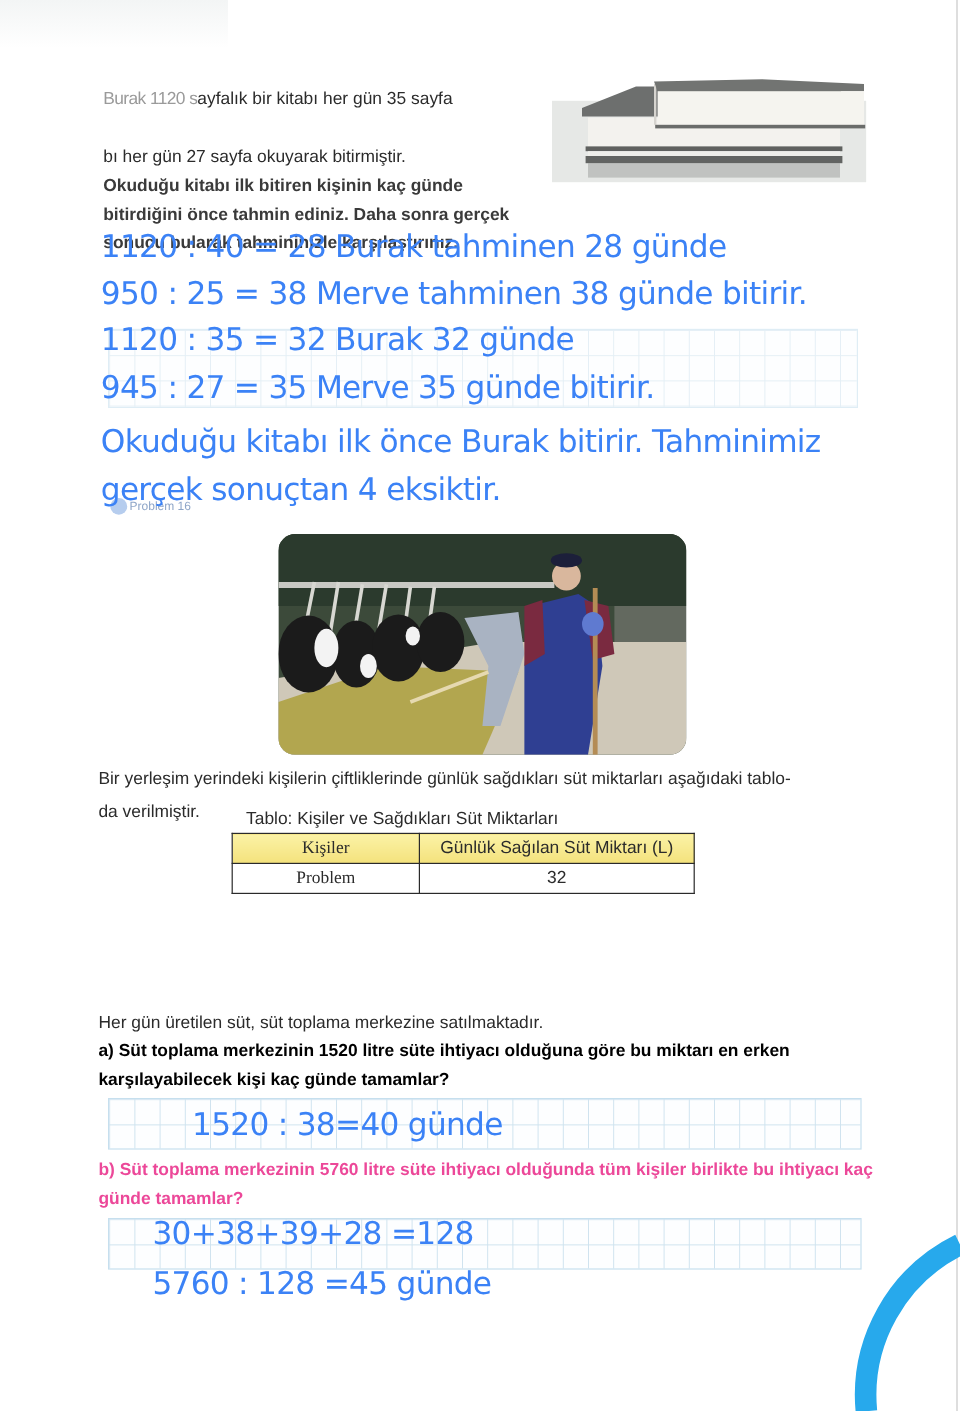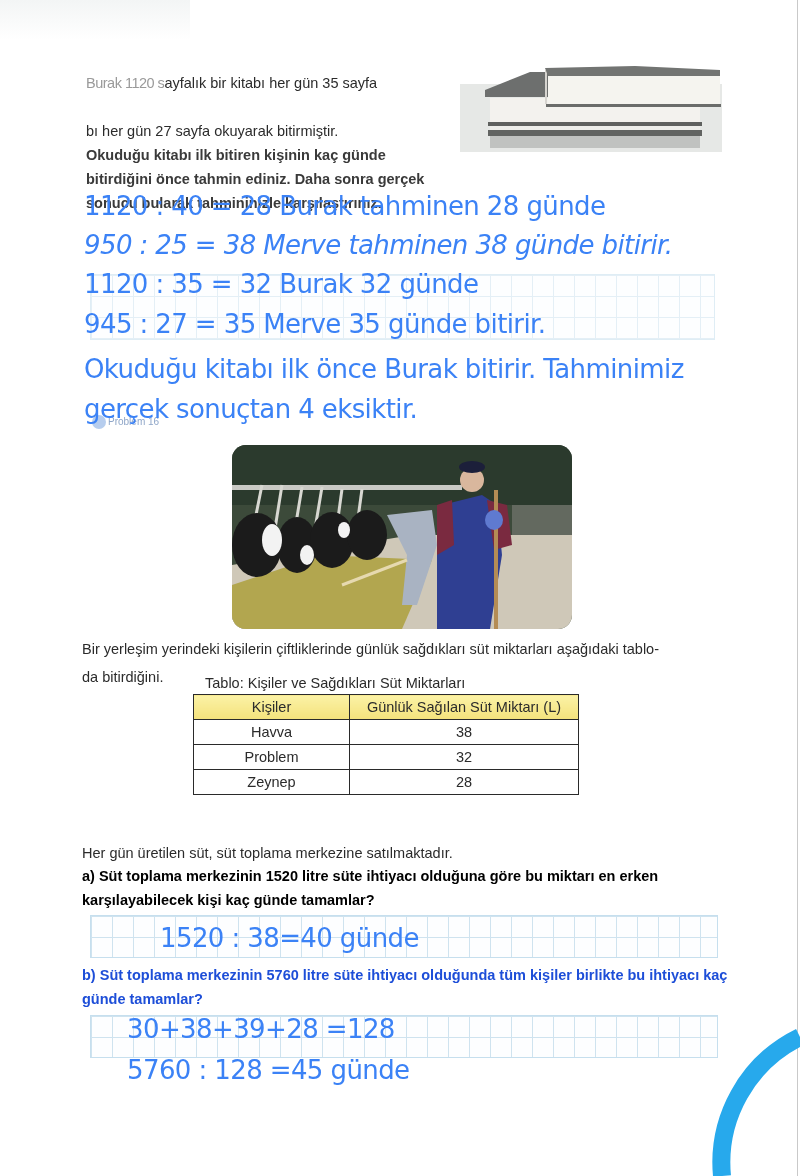--- a/index.html
+++ b/index.html
@@ -34,21 +34,21 @@
   .grid-a { left: 90px; top: 915px; width: 628px; height: 43px; }
   .grid-b { left: 90px; top: 1015px; width: 628px; height: 43px; }
 
   .hand {
     position: absolute; color: #3b82f6;
     font-family: "DejaVu Sans", sans-serif;
     font-size: 26px; letter-spacing: -0.6px;
     white-space: nowrap; line-height: 1;
   }
   .h1 { left: 84px; top: 193px; }
-  .h2 { left: 84px; top: 232px; font-style: italic; }
+  .h2 { left: 84px; top: 232px; }
   .h3 { left: 84px; top: 271px; }
   .h4 { left: 84px; top: 311px; }
   .h5 { left: 84px; top: 356px; }
   .h6 { left: 84px; top: 396px; }
   .ha { left: 160px; top: 925px; }
   .hb1 { left: 127px; top: 1016px; }
   .hb2 { left: 127px; top: 1057px; }
 
   .problem-label {
     position: absolute; left: 92px; top: 415px;
@@ -70,25 +70,25 @@
 
   table.milk {
     position: absolute; left: 193px; top: 694px; width: 386px;
     border-collapse: collapse; font-size: 14.5px;
   }
   table.milk th, table.milk td {
     border: 1.5px solid #2a2a2a; text-align: center; height: 24px; padding: 0;
     font-weight: normal; color: #2b2b2b;
   }
   table.milk th { background: linear-gradient(#fbf2a6, #f4e27c); }
-  table.milk th:first-child, table.milk td:first-child { width: 155px; }
+  table.milk th:first-child, table.milk td:first-child { width: 155px; font-family: Liberation Serif, serif; }
 
   .q-intro { left: 82px; top: 841px; }
   .qa { left: 82px; top: 864px; width: 650px; font-weight: bold; color: #000000; }
-  .qb { left: 82px; top: 963px; width: 650px; font-weight: bold; color: #1d4ed8; }
+  .qb { left: 82px; top: 963px; width: 650px; font-weight: bold; color: #ec4899; }
 
   .arc { position: absolute; left: 700px; top: 1015px; width: 100px; height: 161px; }
 </style>
 </head>
 <body>
 
 <div class="top-shade"></div>
 <div class="edge-line"></div>
 
 <div class="prose intro">
@@ -157,43 +157,35 @@
   <polygon points="210,60 250,50 265,60 270,110 258,184 205,184 205,110" fill="#2f3f92"></polygon>
   <polygon points="205,60 220,55 222,100 205,110" fill="#7a2a40"></polygon>
   <polygon points="255,55 275,60 280,100 262,105" fill="#7a2a40"></polygon>
   <circle cx="240" cy="35" r="12" fill="#d9b79d"></circle>
   <ellipse cx="240" cy="22" rx="13" ry="6" fill="#1c1f3a"></ellipse>
   <rect x="262" y="45" width="4" height="139" fill="#b48c55"></rect>
   <ellipse cx="262" cy="75" rx="9" ry="10" fill="#5f7ad0"></ellipse>
 </svg>
 
 <div class="prose lead">Bir yerleşim yerindeki kişilerin çiftliklerinde günlük sağdıkları süt miktarları aşağıdaki tablo-</div>
-<div class="prose lead2">da bitirdiğini.</div>
+<div class="prose lead2">da verilmiştir.</div>
 <div class="table-caption">Tablo: Kişiler ve Sağdıkları Süt Miktarları</div>
 
 <table class="milk">
   <thead>
     <tr>
       <th>Kişiler</th>
       <th>Günlük Sağılan Süt Miktarı (L)</th>
     </tr>
   </thead>
   <tbody>
     <tr>
-      <td>Havva</td>
-      <td>38</td>
-    </tr>
-    <tr>
       <td>Problem</td>
       <td>32</td>
     </tr>
-    <tr>
-      <td>Zeynep</td>
-      <td>28</td>
-    </tr>
   </tbody>
 </table>
 
 <div class="prose q-intro">Her gün üretilen süt, süt toplama merkezine satılmaktadır.</div>
 <div class="prose qa">a) Süt toplama merkezinin 1520 litre süte ihtiyacı olduğuna göre bu miktarı en erken karşılayabilecek kişi kaç günde tamamlar?</div>
 
 <div class="grid grid-a"></div>
 <div class="hand ha">1520 : 38=40 günde</div>
 
 <div class="prose qb">b) Süt toplama merkezinin 5760 litre süte ihtiyacı olduğunda tüm kişiler birlikte bu ihtiyacı kaç günde tamamlar?</div>

